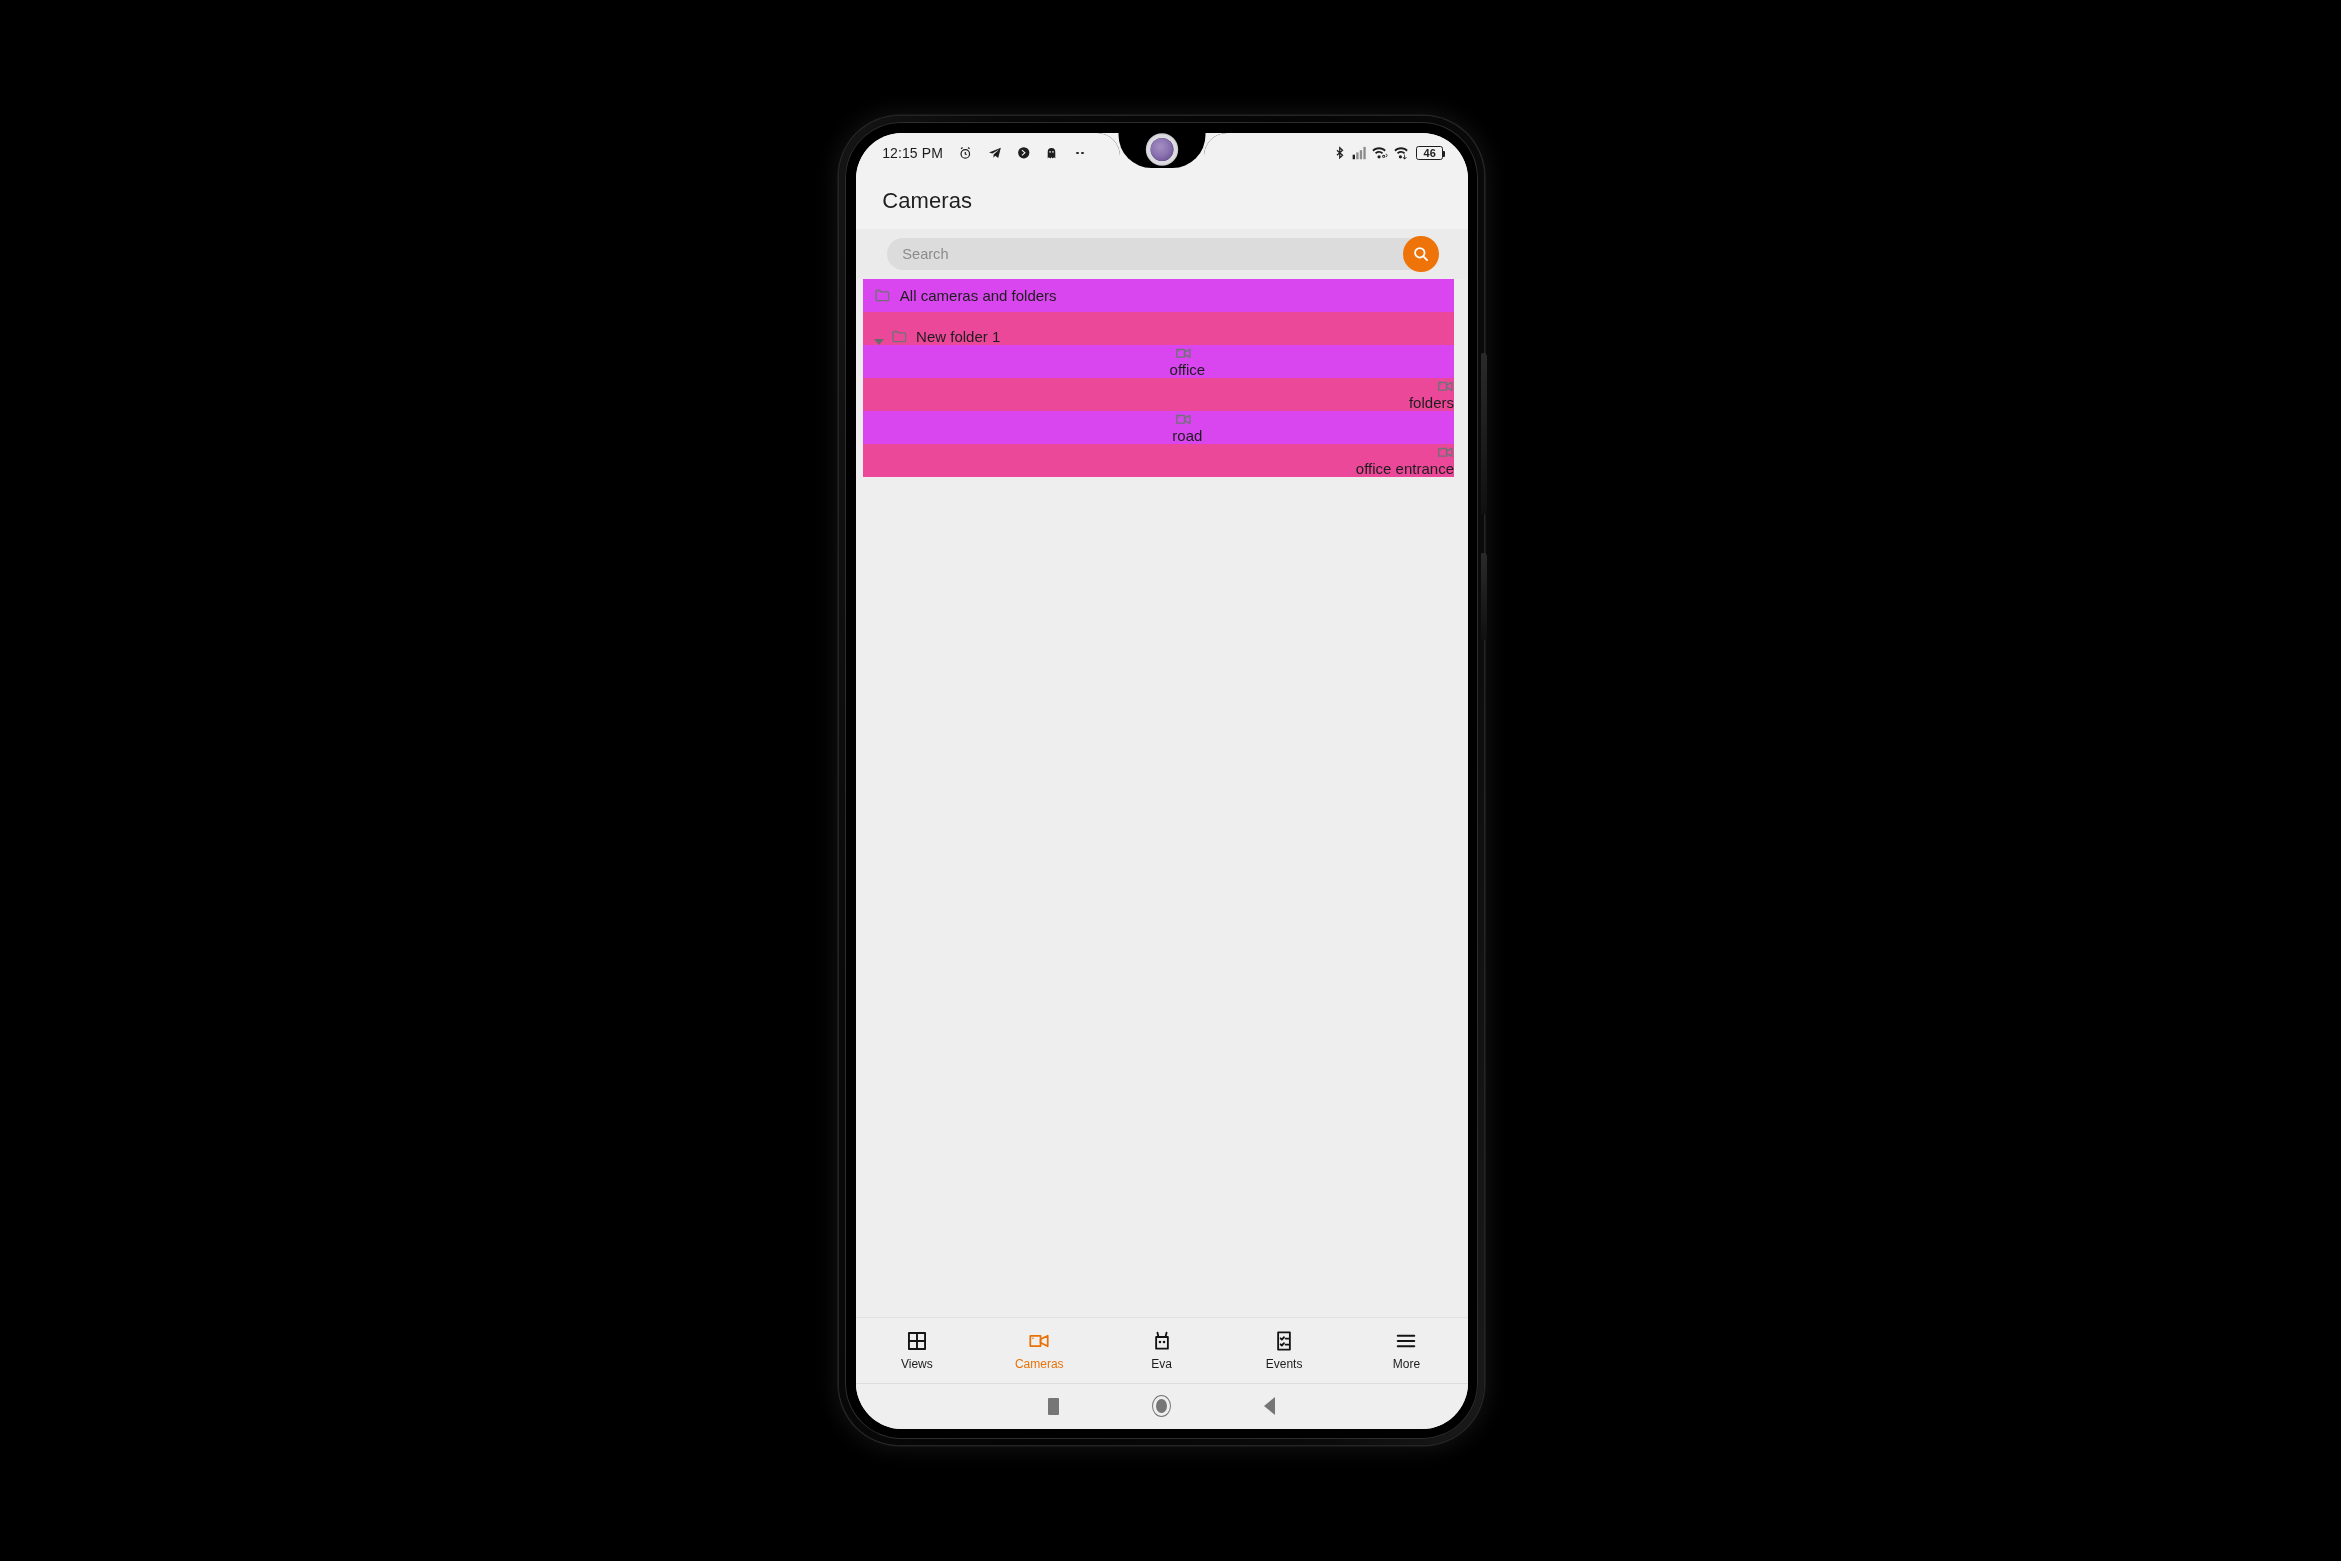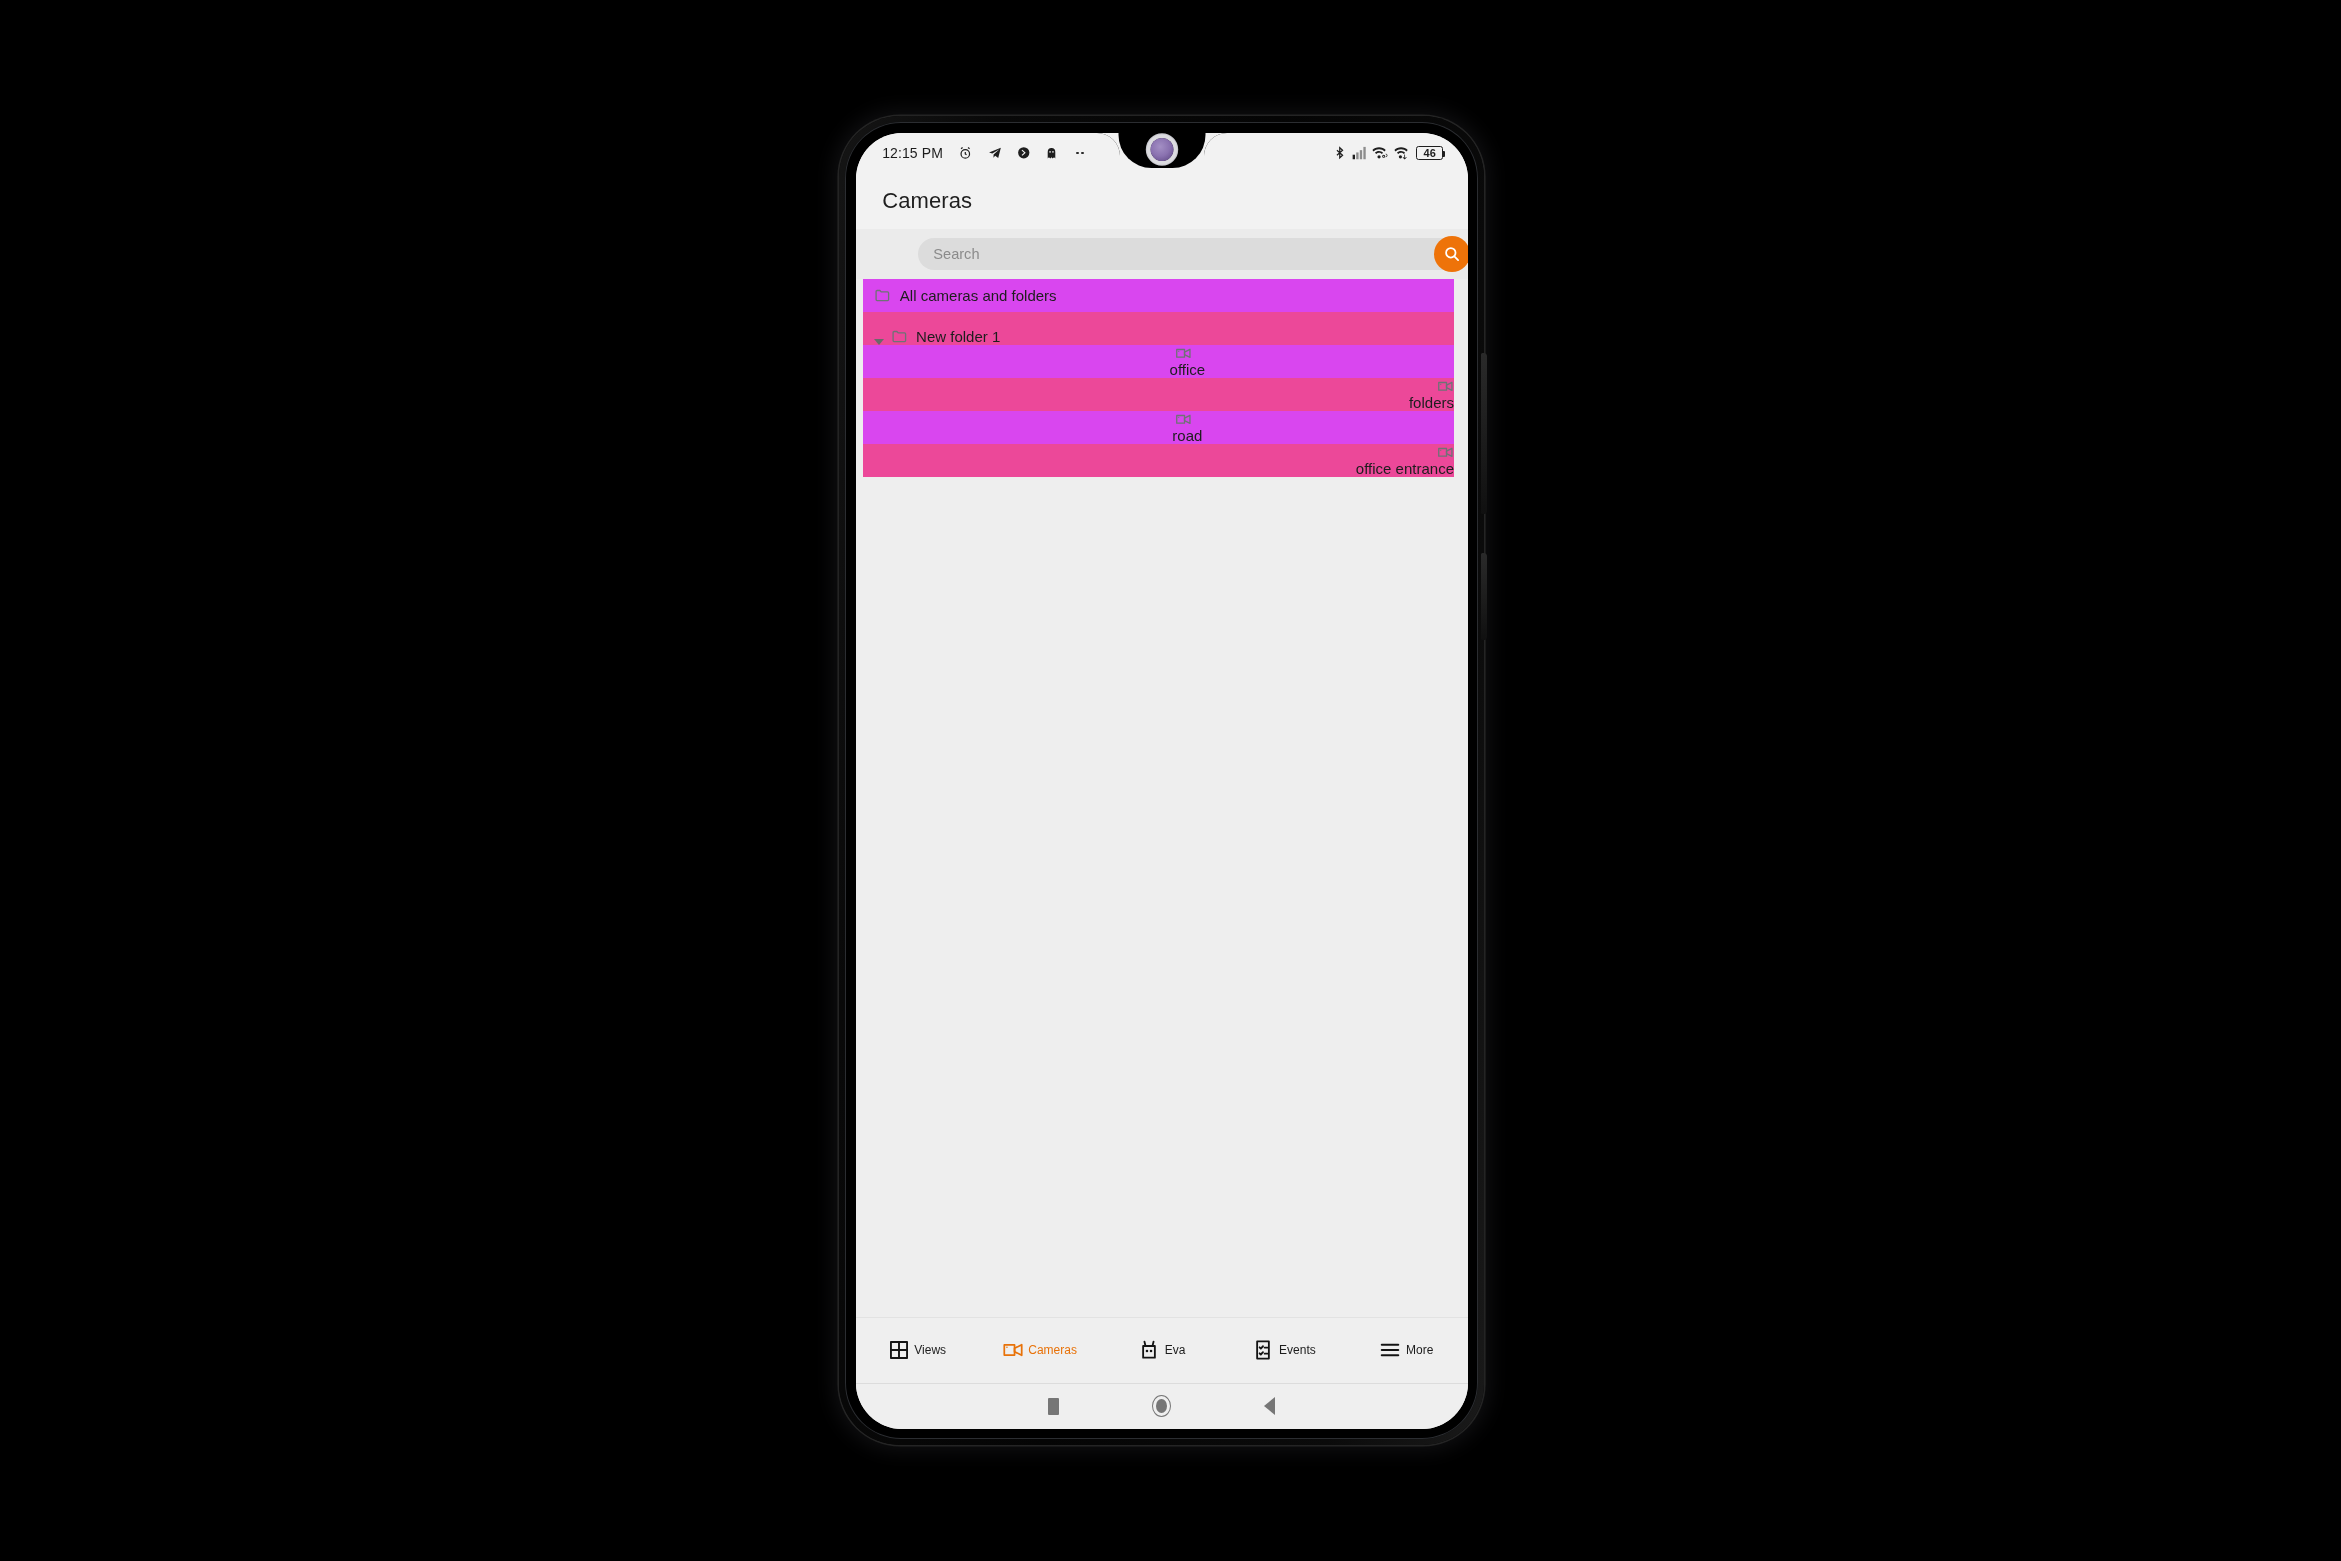--- a/index.html
+++ b/index.html
@@ -84,21 +84,21 @@
   
   #app-header {
     position:absolute; left:0; top:41px; width:100%; height:55px;
     background:#f2f2f2; display:flex; align-items:center; z-index:6;
   }
   #page-title { margin-left:26.5px; font-size:22px; color:#1f1f1f; letter-spacing:0.1px; }
 
   
   #search-block {
     position:absolute; left:0; top:96px; width:100%; height:50px;
-    background:#ebebeb; display:flex; align-items:center; justify-content:flex-end;
+    background:#ebebeb; display:flex; align-items:center; justify-content:center;
   }
   #search-wrap { position:relative; width:550px; height:32px; }
   #search-input {
     width:100%; height:100%; border:none; outline:none;
     background:#dcdcdc; border-radius:16px;
     font-size:14.6px; color:#303030; padding:0 42px 0 15.6px;
     font-family:"Liberation Sans", sans-serif;
   }
   #search-input::placeholder{ color:#8b8b8b; }
   #search-button {
@@ -123,21 +123,21 @@
   .row-label { font-size:15px; color:#1d1d1d; margin-left:8.8px; white-space:nowrap; }
   .row-actions { margin-left:auto; display:flex; align-items:center; gap:9.4px; padding-right:19px; }
   #disclosure-triangle { width:0;height:0;border-left:5.7px solid transparent;border-right:5.7px solid transparent;border-top:6.2px solid #6a6a6a; margin-right:6.2px; flex:none;}
 
   
   #tab-bar {
     position:absolute; left:0; bottom:46px; width:100%; height:66px;
     background:#efefef; display:flex; align-items:center; justify-content:space-around;
     border-top:0.5px solid #e2e2e2;
   }
-  .tab-item { display:flex; flex-direction:row; align-items:center; justify-content:center; gap:4.7px; width:93px; cursor:pointer; }
+  .tab-item { display:flex; flex-direction:column; align-items:center; justify-content:center; gap:4.7px; width:93px; cursor:pointer; }
   .tab-label { font-size:12px; color:#1c1c1c; }
   .tab-active .tab-label { color:#e87209; }
 
   
   #android-nav {
     position:absolute; left:0; bottom:0; width:100%; height:46px;
     background:#efefef; display:flex; align-items:center; justify-content:center; gap:93px;
     border-top:0.5px solid #dcdcdc;
   }
   #nav-recents { width:10.4px; height:16.7px; background:#767676; border-radius:1px; }

